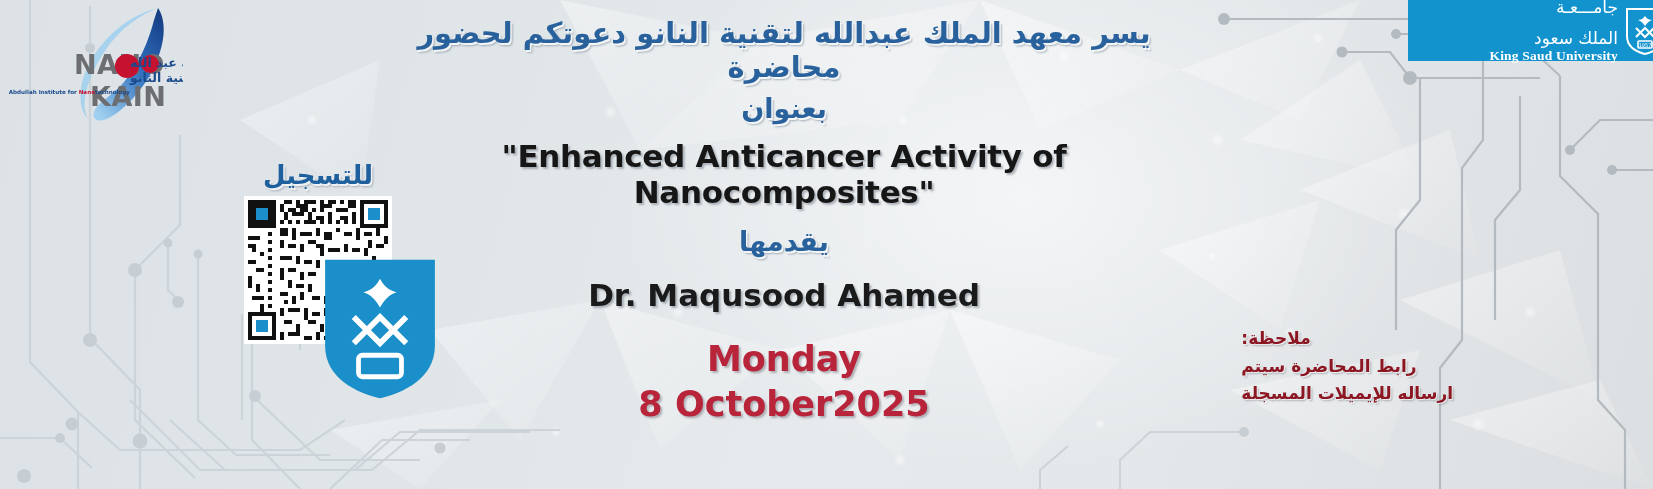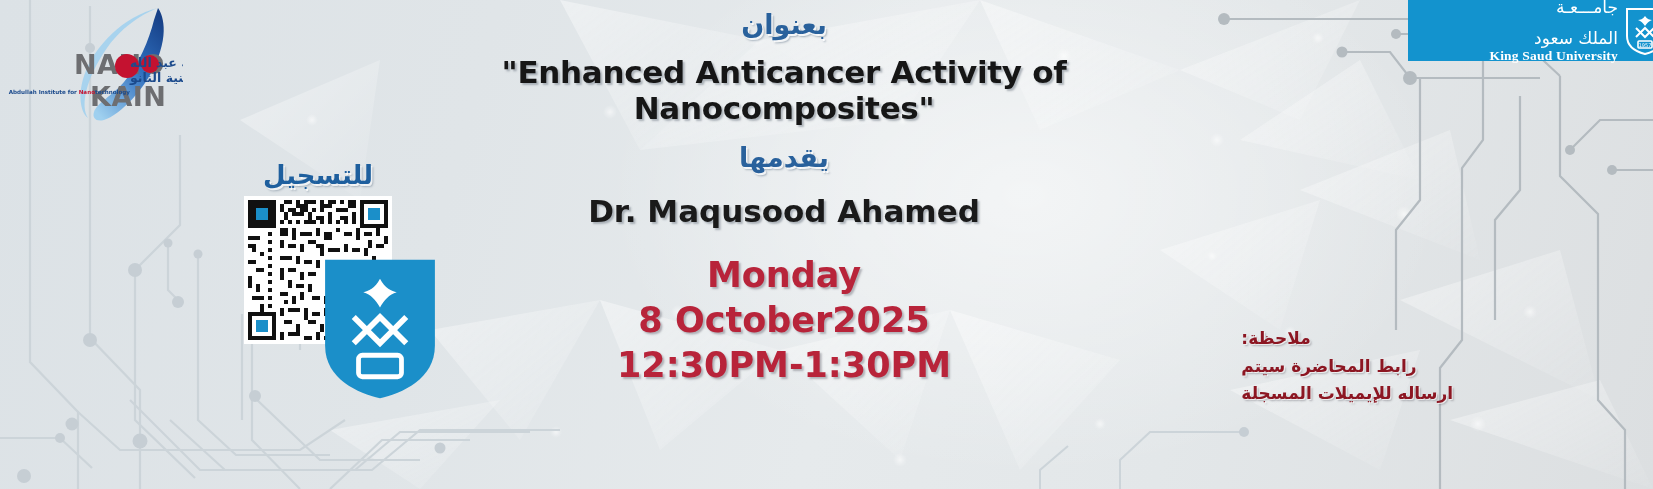--- a/index.html
+++ b/index.html
@@ -535,28 +535,28 @@
         <path d="M1 1 H24 V19 C24 26 17 29 12.5 30 C8 29 1 26 1 19 Z" fill="#1b8fc9"></path>
         <path d="M12.5 5 C11.5 7 10 7.6 9 7.8 C10.6 8.3 11.6 9.4 12.5 11 C13.4 9.4 14.4 8.3 16 7.8 C15 7.6 13.5 7 12.5 5 Z" fill="#ffffff"></path>
         <path d="M7 13 L12.5 18.5 L18 13" fill="none" stroke="#ffffff" stroke-width="1.2"></path>
         <path d="M7 18.5 L12.5 13 L18 18.5" fill="none" stroke="#ffffff" stroke-width="1.2"></path>
         <rect x="8" y="21" width="9" height="4.5" rx="0.8" fill="none" stroke="#ffffff" stroke-width="1"></rect>
       </svg>
     </div>
   </div>
 
   <div id="center-col">
+    <div id="ar-line1" class="ar-head">يسر معهد الملك عبدالله لتقنية النانو دعوتكم لحضور محاضرة</div>
     <div id="ar-line2" class="ar-head">بعنوان</div>
     <div id="en-title">"Enhanced Anticancer Activity of Nanocomposites"</div>
     <div id="ar-line3" class="ar-head">يقدمها</div>
     <div id="speaker">Dr. Maqusood Ahamed</div>
     <div id="date-block">
       <div class="date-line">Monday</div>
       <div class="date-line">8 October2025</div>
-      <div class="date-line">12:30PM-1:30PM</div>
     </div>
   </div>
 
   <div id="note-block">
     <div class="note-line">ملاحظة:</div>
     <div class="note-line">رابط المحاضرة سيتم</div>
     <div class="note-line">ارساله للإيميلات المسجلة</div>
   </div>
 
 </div>

